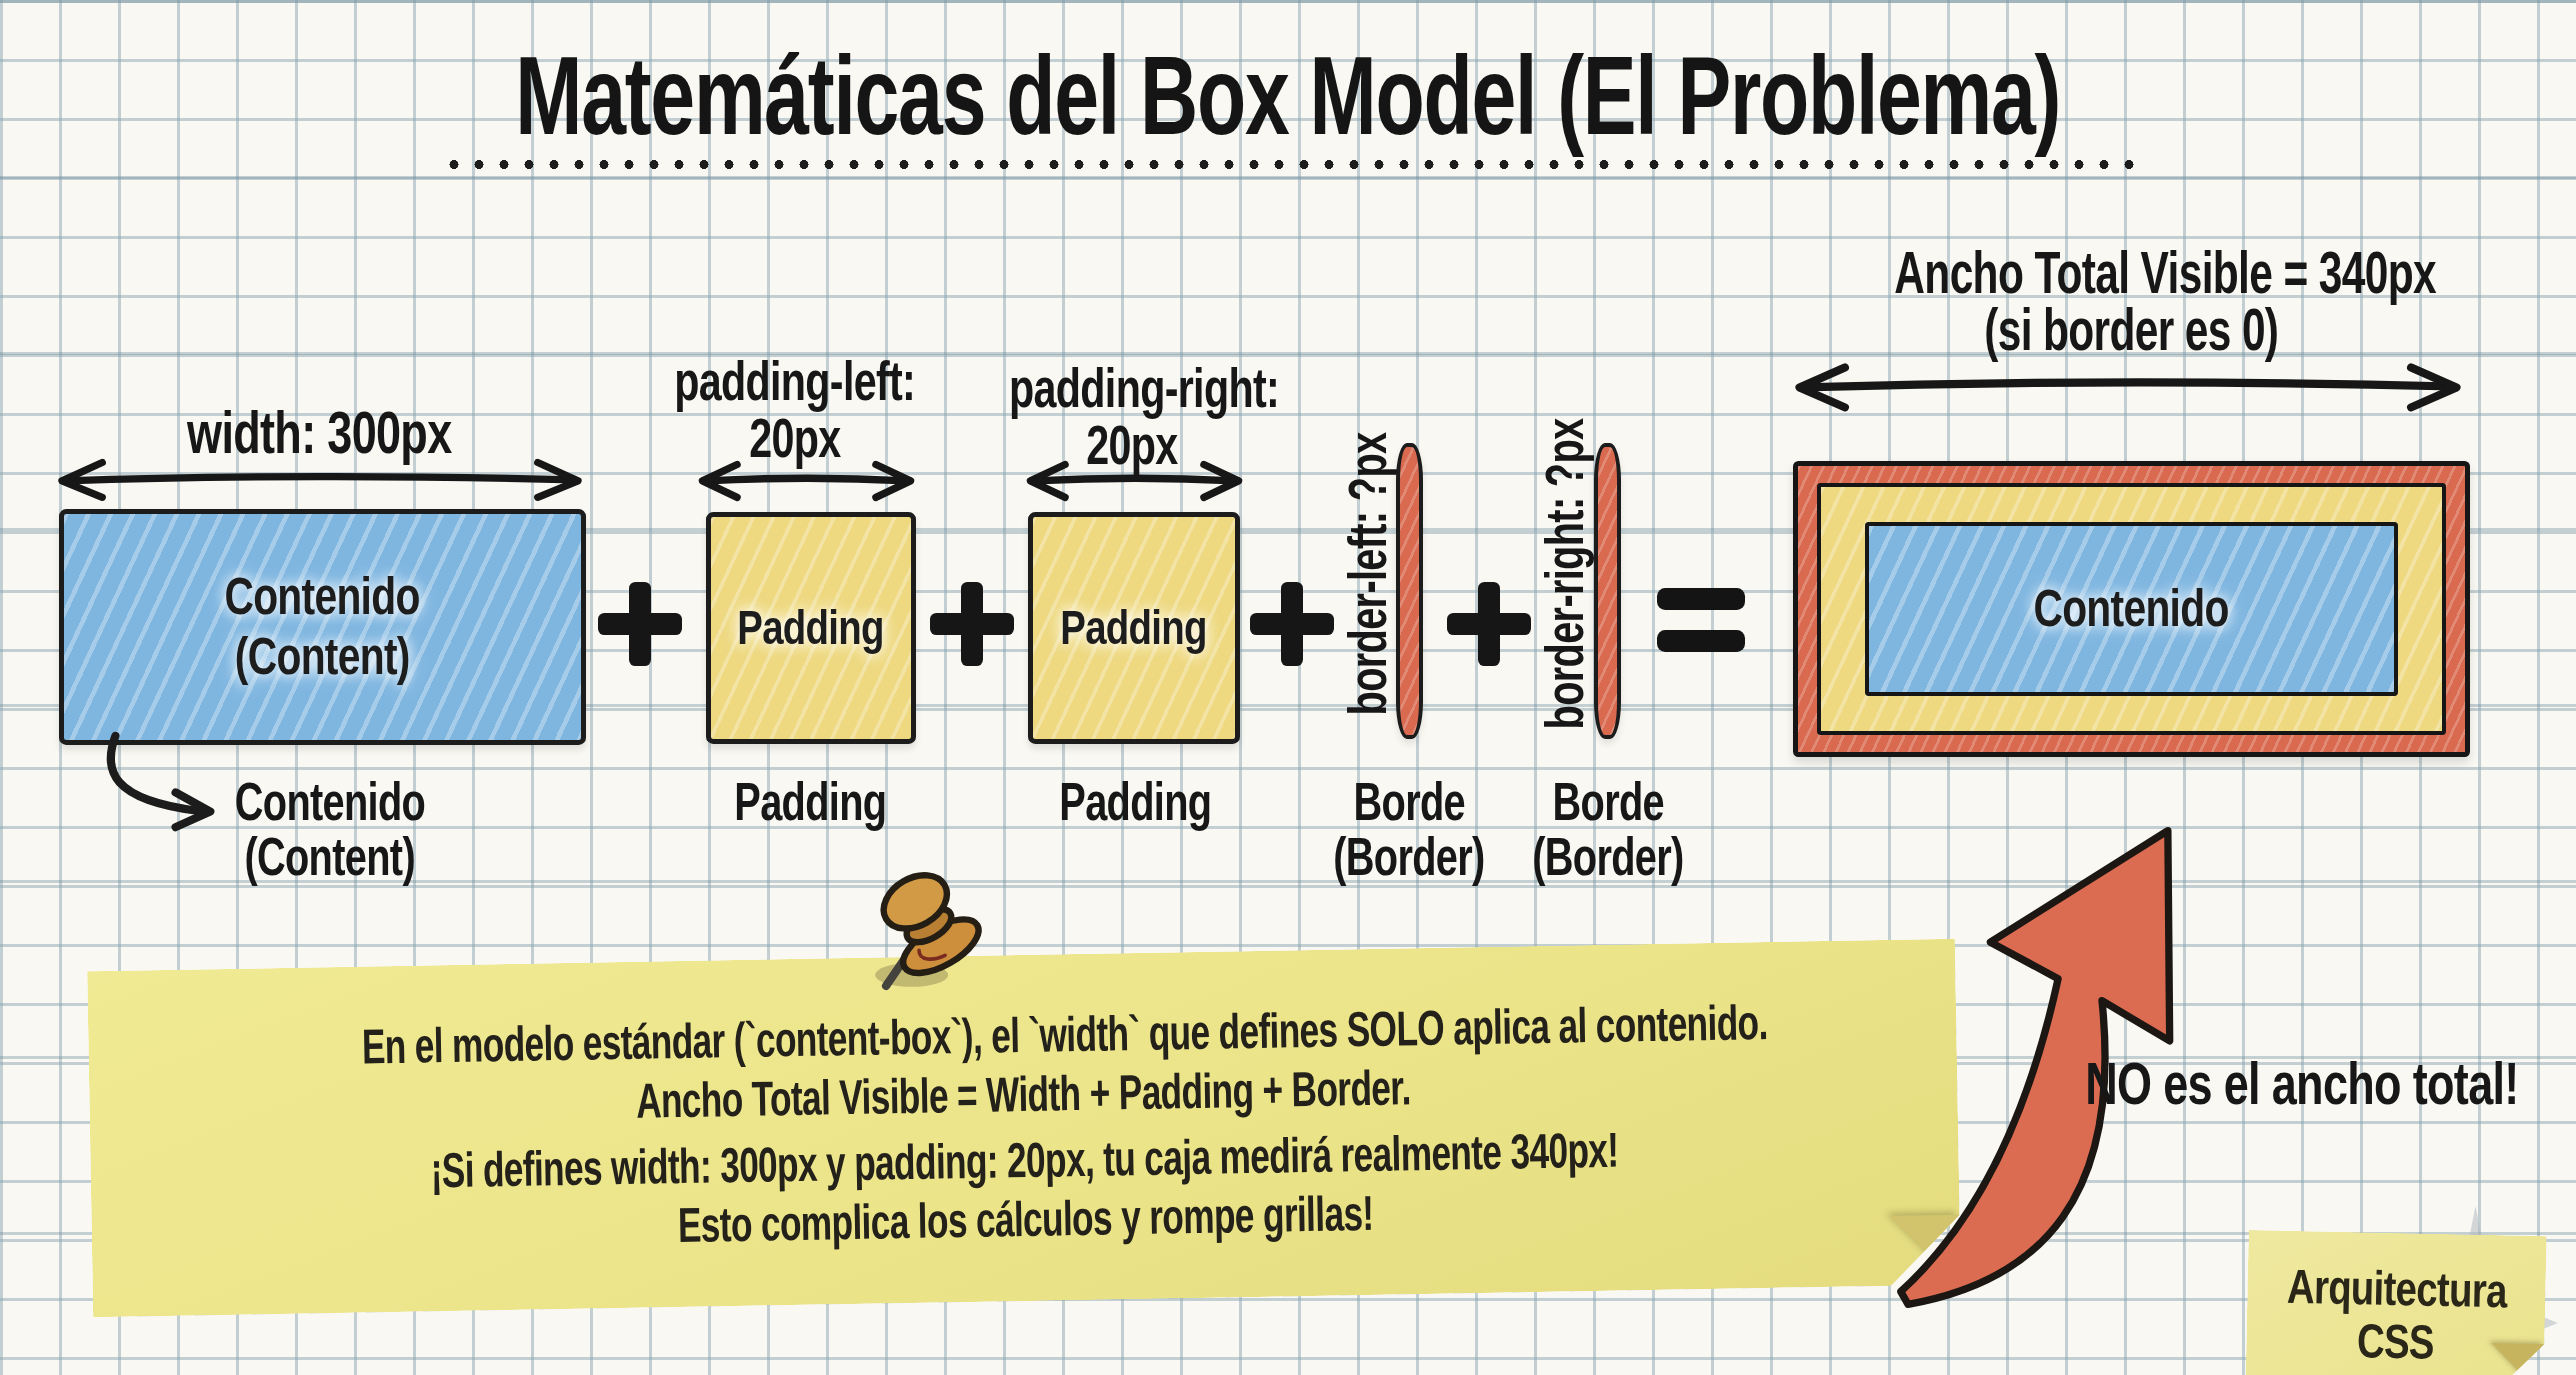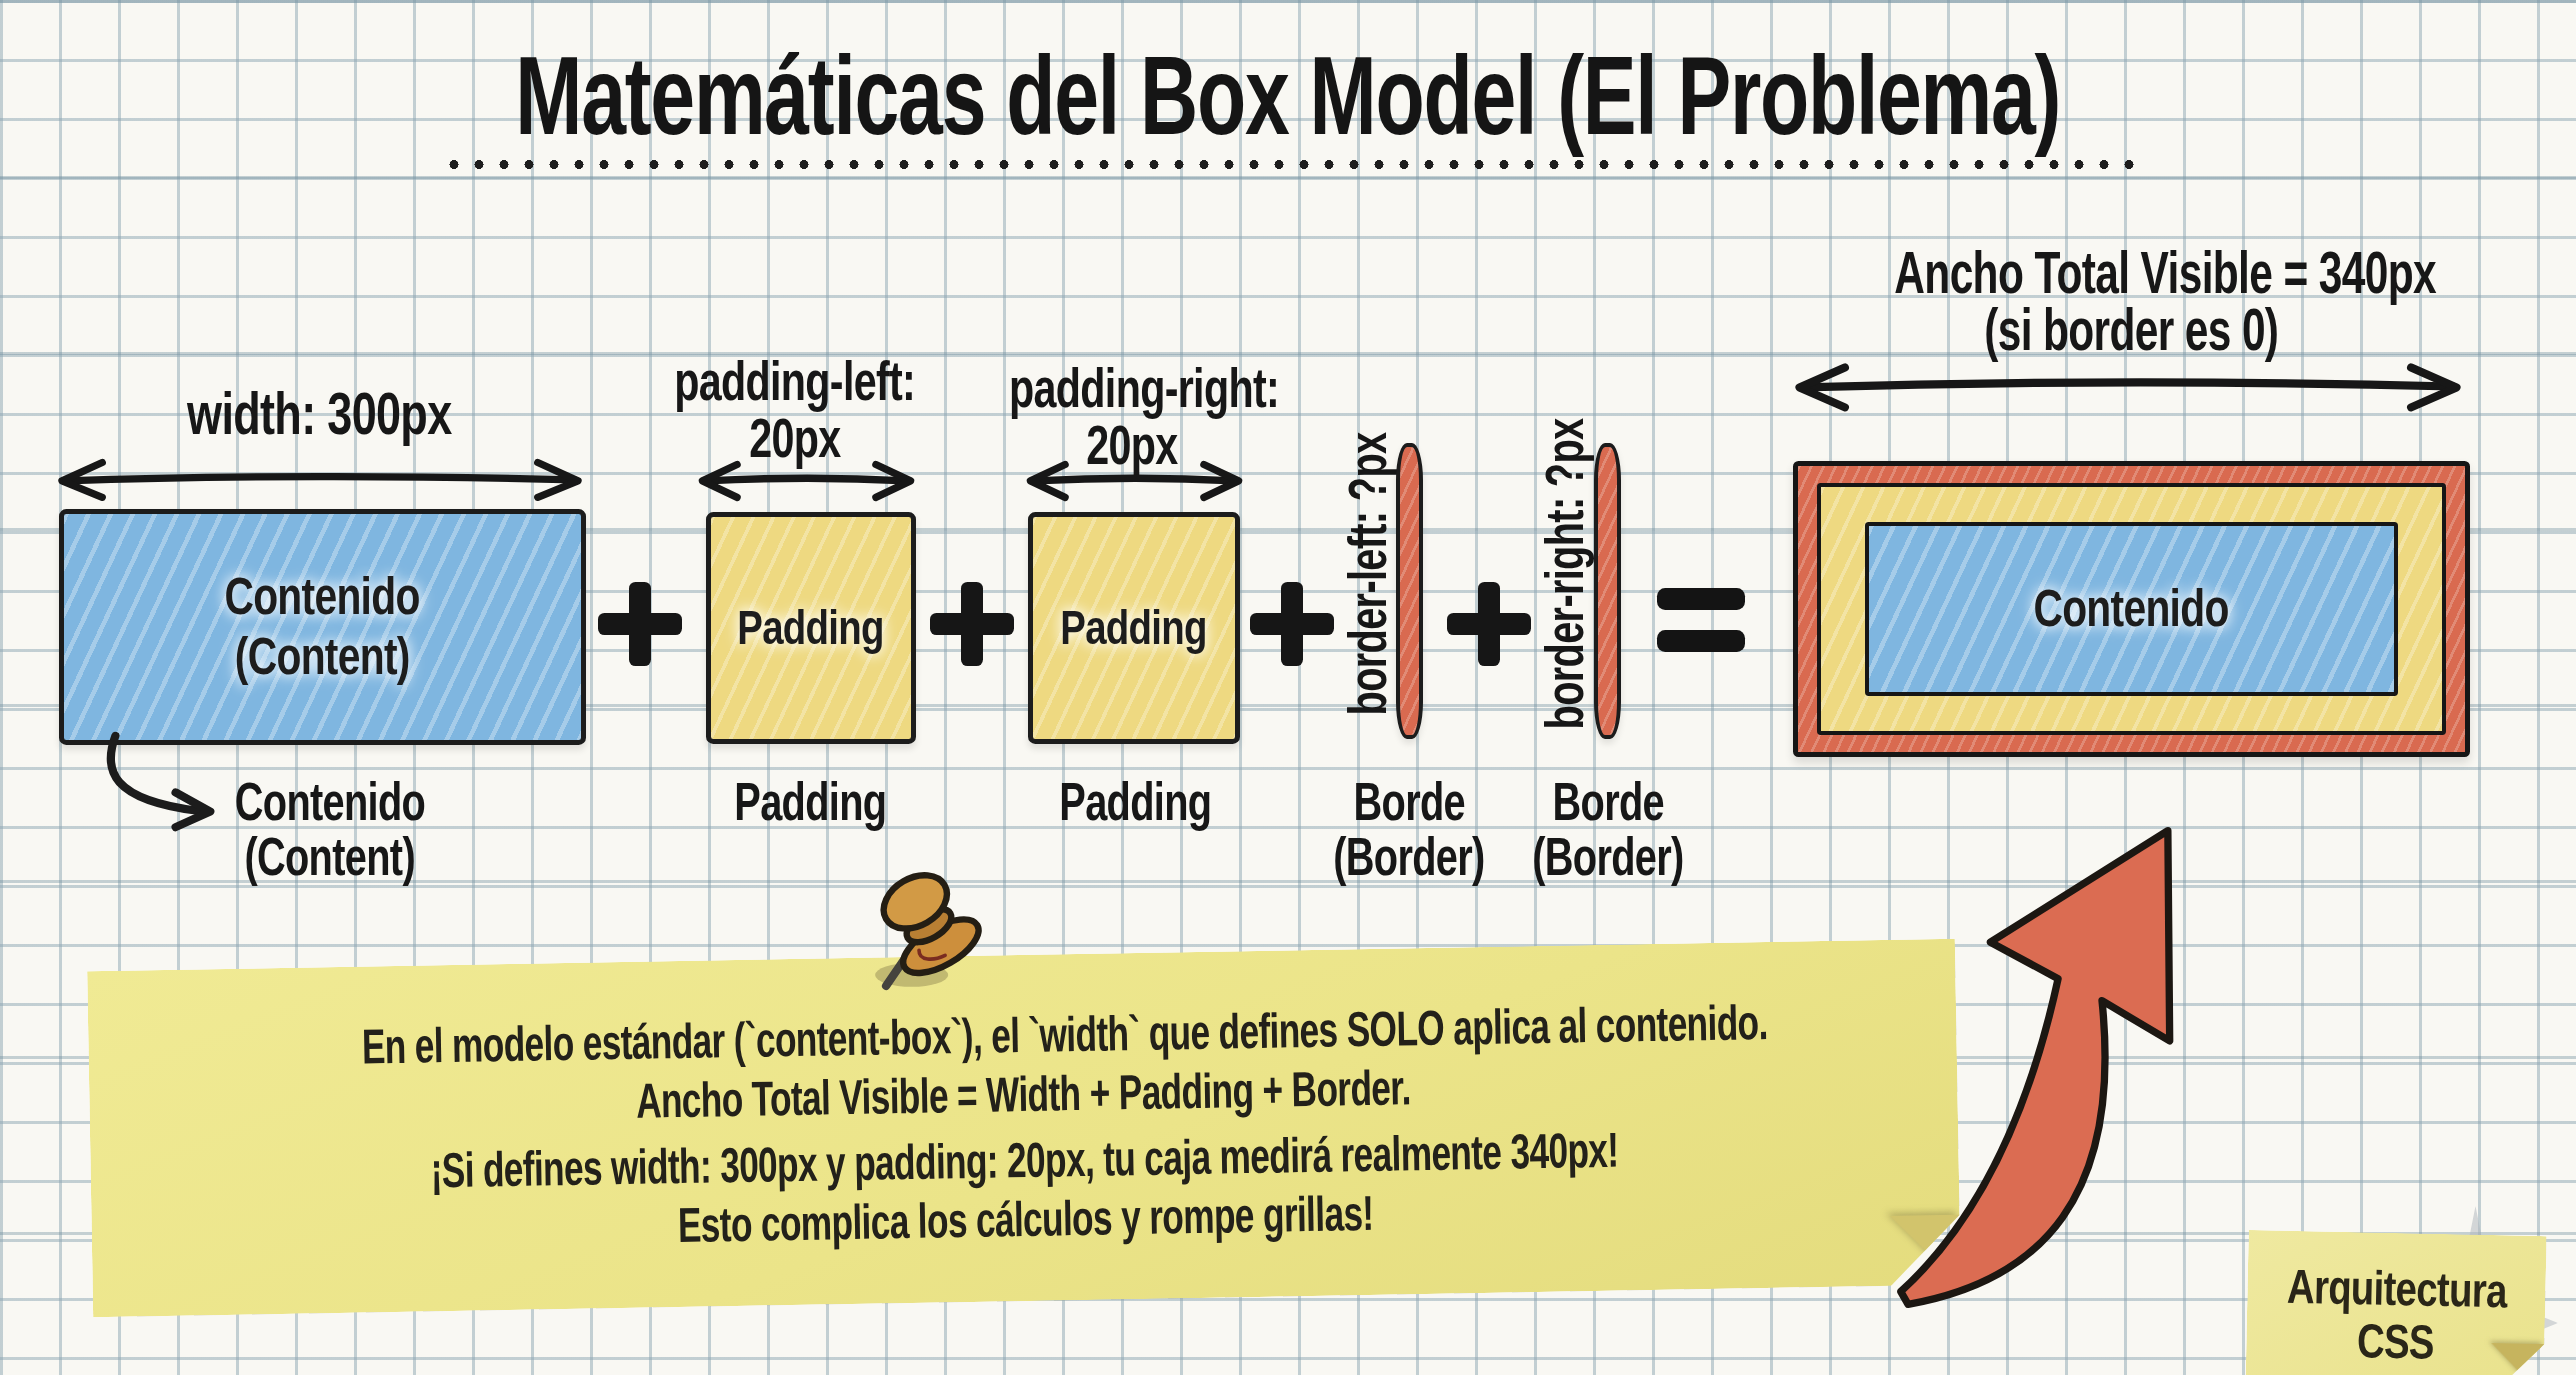--- a/index.html
+++ b/index.html
@@ -79,21 +79,21 @@
   svg{display:block;overflow:visible;}
 </style>
 </head>
 <body>
 
 <div class="abs title-wrap">
   <span class="title cx">Matemáticas del Box Model (El Problema)</span>
 </div>
 <div class="abs title-underline"></div>
 
-<div class="abs center" style="left:91px;top:385px;width:457px;">
+<div class="abs center" style="left:91px;top:404px;width:457px;">
   <span class="dimlabel cx75" style="font-size:60px;">width: 300px</span>
 </div>
 <svg class="abs" style="left:51px;top:457px;" width="538" height="44" viewBox="0 0 588 48">
   <g fill="none" stroke="#171717" stroke-width="8" stroke-linecap="round" stroke-linejoin="round">
     <path d="M16 26 C 190 20, 400 20, 572 25"></path>
     <path d="M56 6 L12 26 L56 44"></path>
     <path d="M532 6 L576 26 L532 44"></path>
   </g>
 </svg>
 <div class="abs sketchbox blue-fill" style="left:59px;top:509px;width:527px;height:236px;">
@@ -221,20 +221,21 @@
            C 180 522, 268 430, 246 216
            L 320 260
            L 318 30
            L 124 152
            L 198 192
            C 168 330, 116 452, 26 534
            Z" fill="#db6c52" stroke="#1c1712" stroke-width="8" stroke-linejoin="round"></path>
 </svg>
 
 <div class="abs" style="left:2013px;top:1052px;width:534px;">
+  <div class="annotation"><span class="cx75">NO es el ancho total!</span></div>
 </div>
 
 <div class="abs sparkle" style="left:2393px;top:1206px;width:165px;height:234px;"></div>
 <div class="abs corner-note" style="left:2247px;top:1233px;width:298px;height:161px;transform:rotate(1.2deg);">
   <div class="abs corner-fold" style="right:0;bottom:0;"></div>
   <div class="abs" style="left:0;top:29px;width:100%;">
     <div class="corner-text"><span class="cx80">Arquitectura</span></div>
     <div class="corner-text"><span class="cx80">CSS</span></div>
   </div>
 </div>

